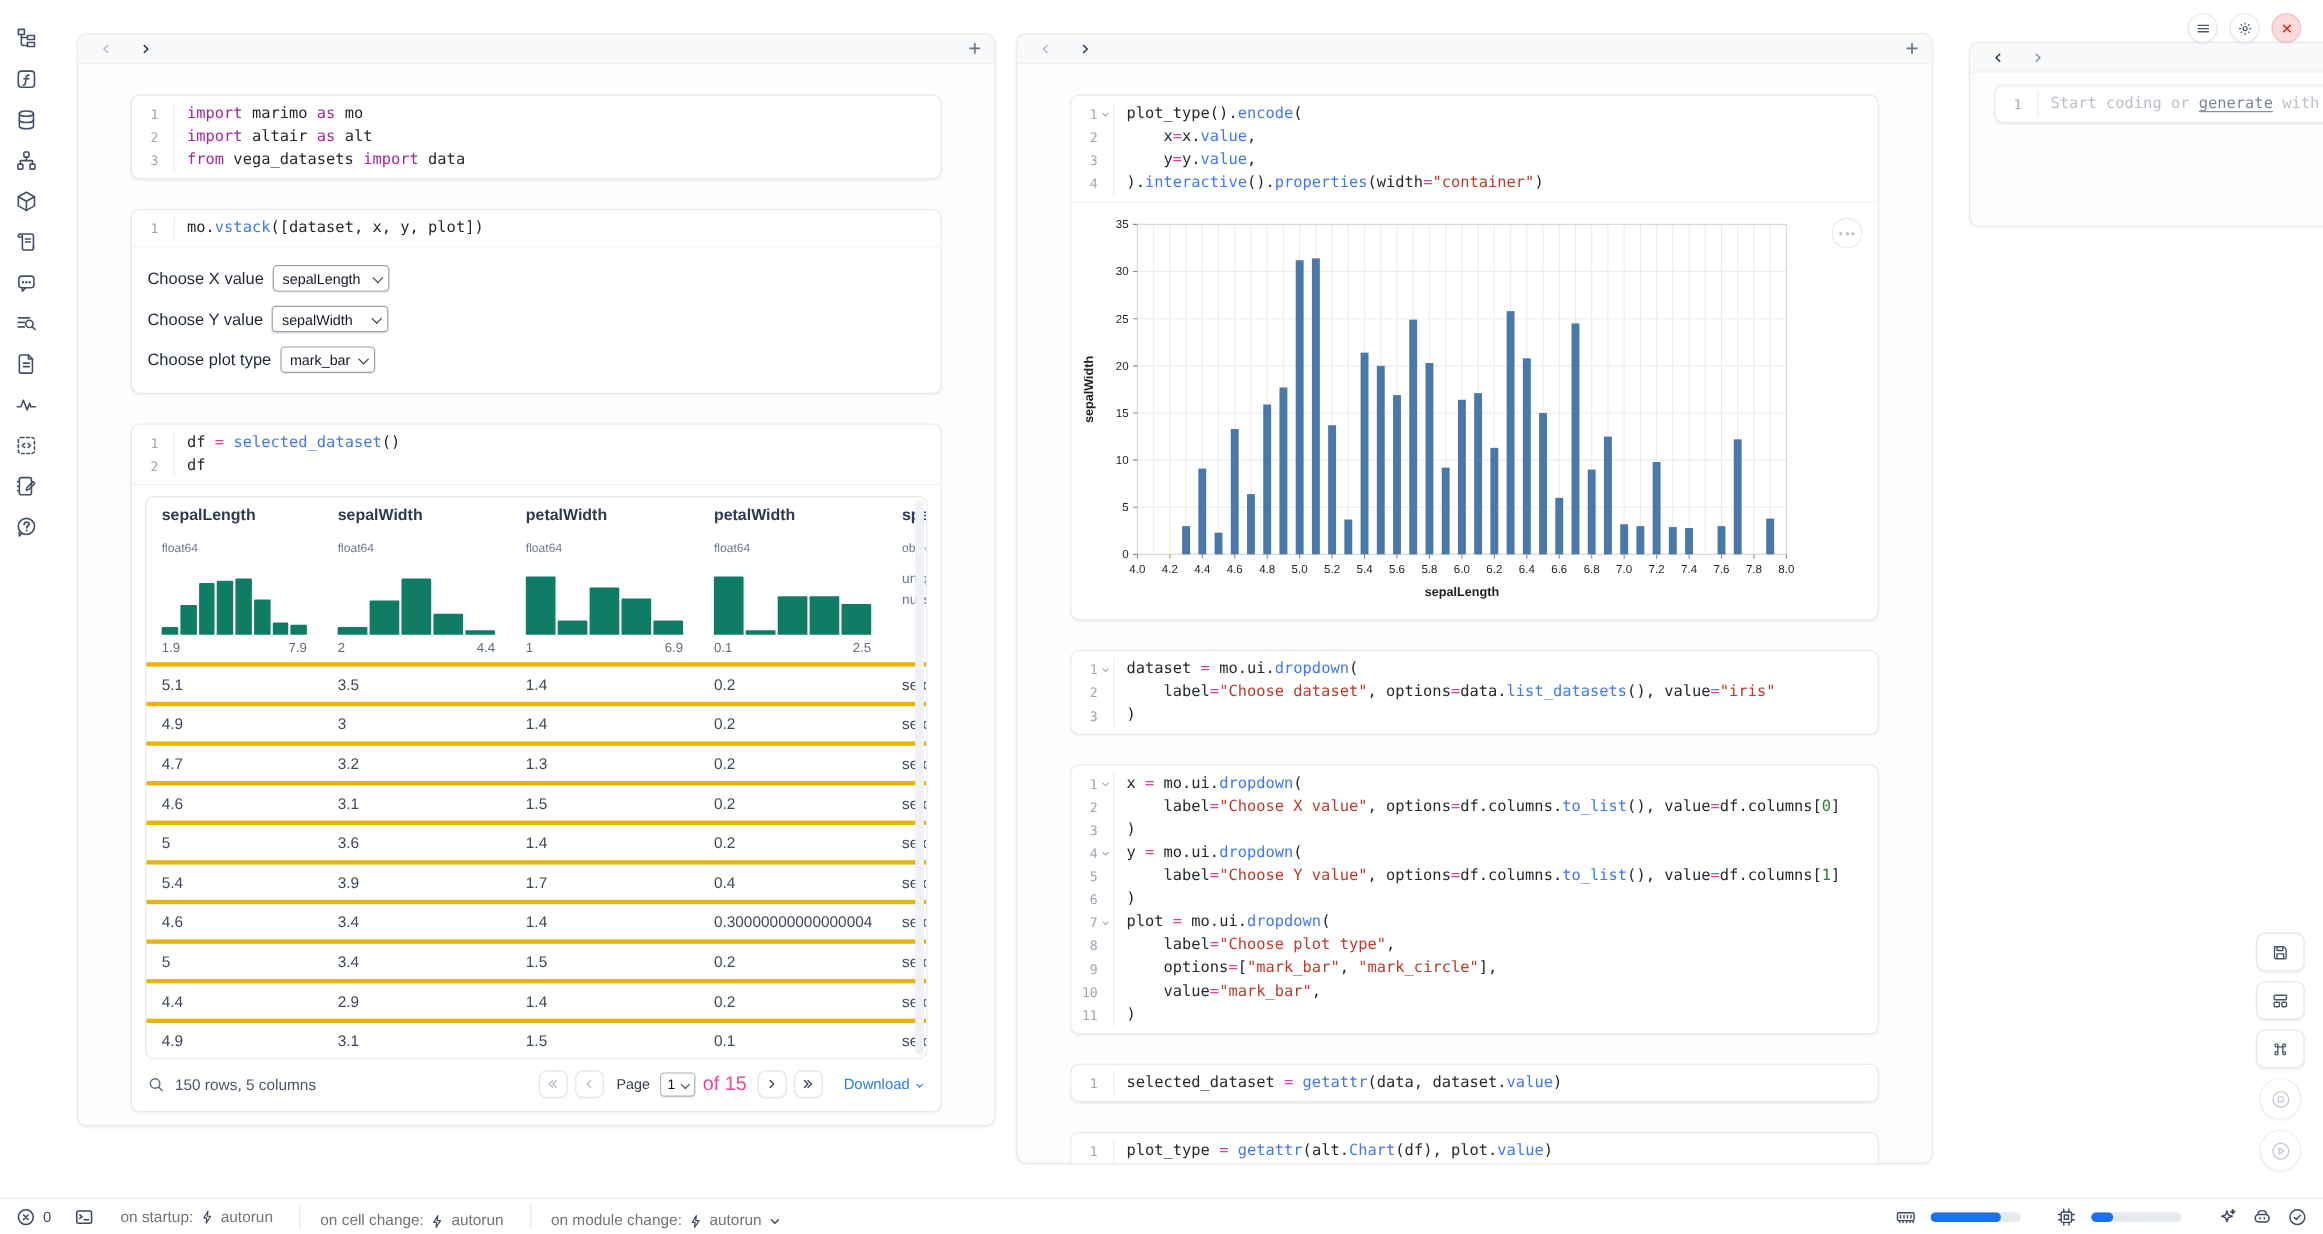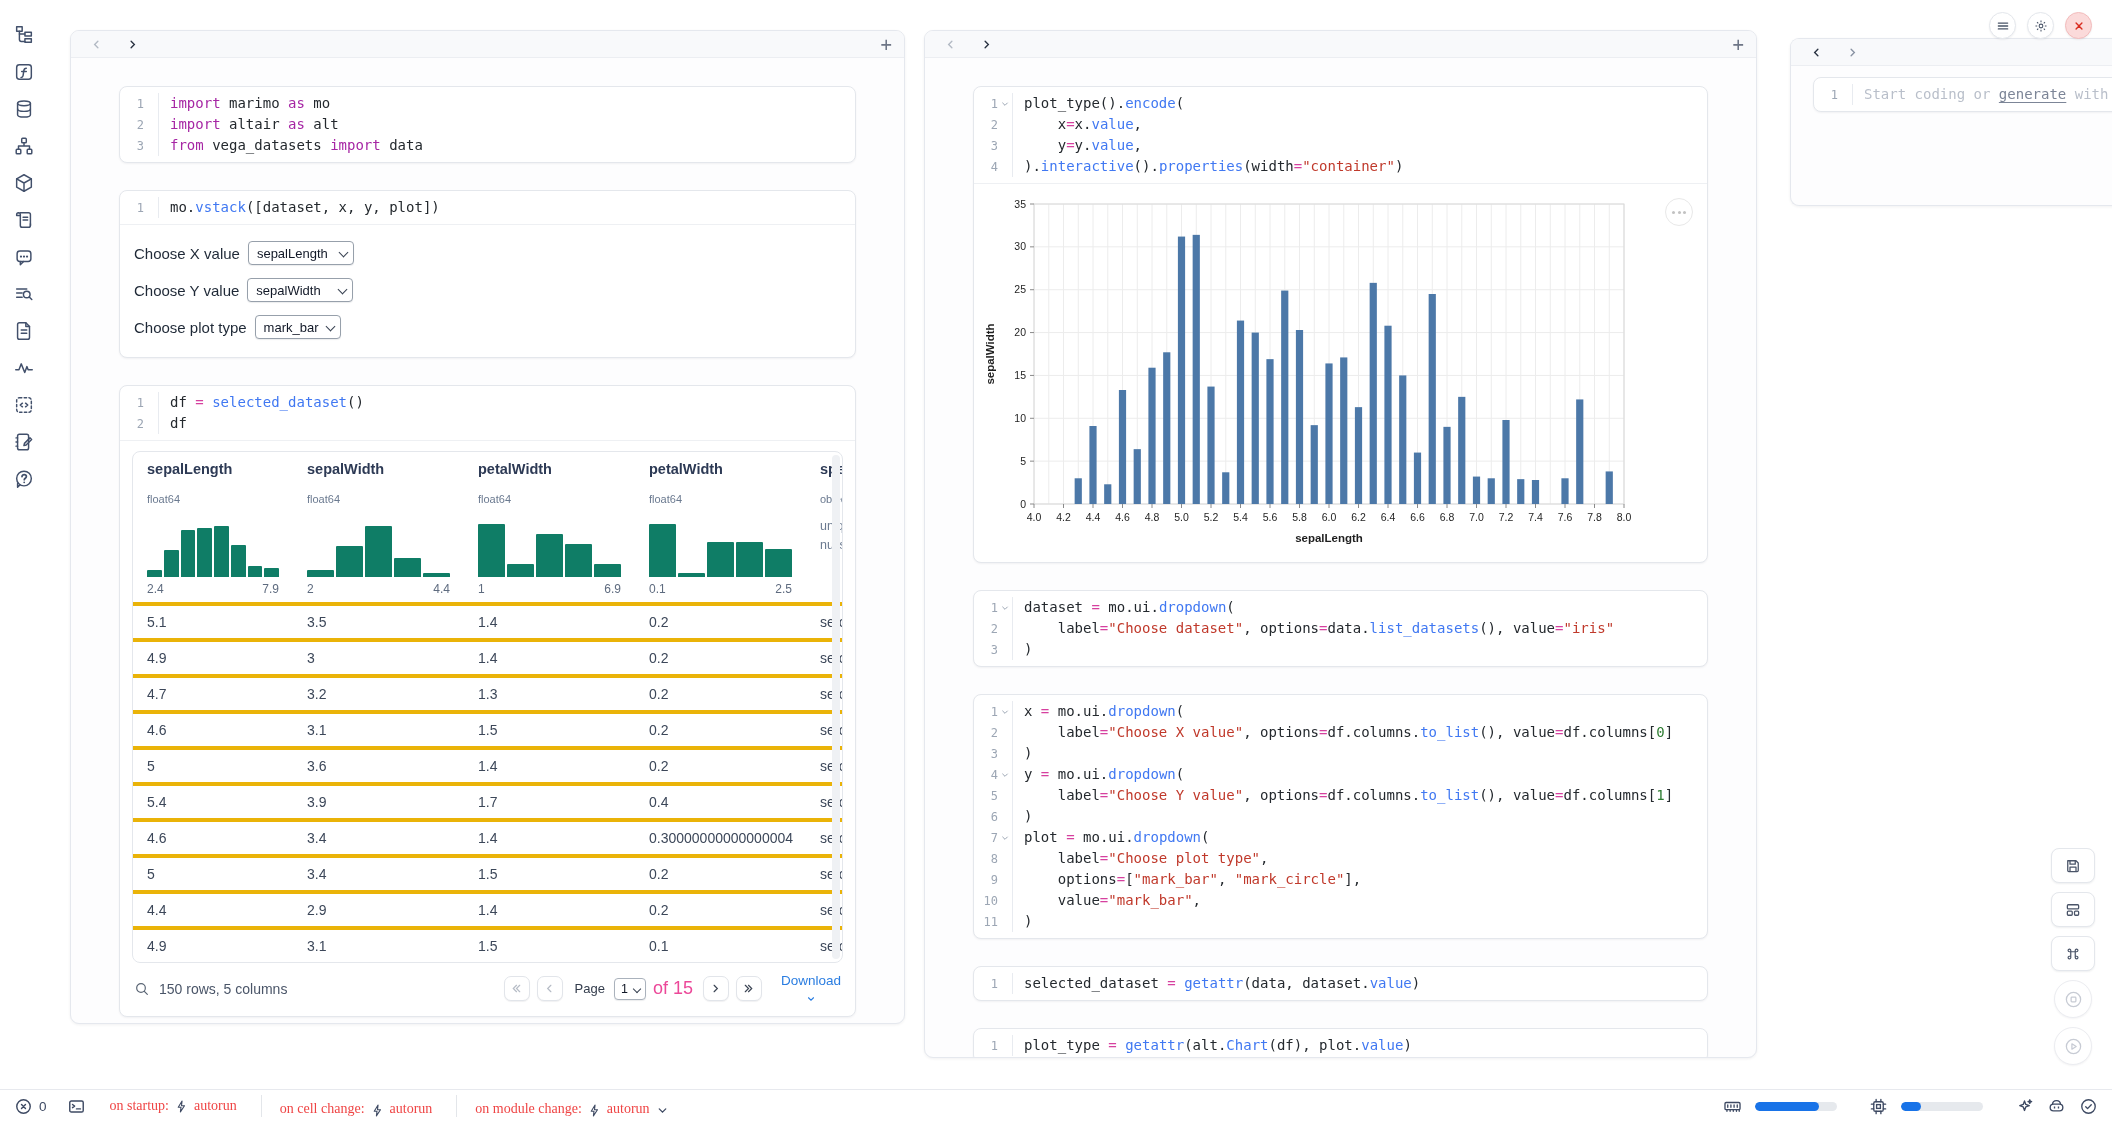--- a/index.html
+++ b/index.html
@@ -95,21 +95,21 @@
   .pg-btn { width:26px; height:25px; border:1px solid #e2e5ea; border-radius:7px; background:#fff;
     box-shadow:0 1px 1px rgba(16,24,40,.06); display:flex; align-items:center; justify-content:center;
     cursor:pointer; font-size:13px; }
   .pg-btn svg{ width:11px; height:11px; }
   .pg-muted { color:#b6bcc6; } .pg-dark { color:#3c4554; }
   .pg-label { font-size:13px; color:#333c4c; margin:0 2px 0 5px;}
   .pg-of { font-size:18px; color:#ec4899; margin-right:3px;}
   .sel.small select { height:22px; font-size:12.5px; padding:0 17px 0 6px; border-color:#aab2bc;}
   .sel.small::after{ top:8px; right:6px; width:5px; height:5px;}
   .download { display:flex; align-items:center; gap:4px; color:#2a7de1; font-size:13.5px; border:none;
-    background:none; cursor:pointer; margin-left:12px;flex-direction:column;}
+    background:none; cursor:pointer; margin-left:12px;}
   .download svg{ width:10px; height:10px; margin-top:2px;}
 
   
   .chart-out { position:relative; padding:8px 4px 2px; }
   .more-btn { position:absolute; top:14px; right:14px; width:28px; height:28px; border-radius:50%;
     background:#fff; border:1px solid #e8e8e8; display:flex; gap:2.5px; align-items:center;
     justify-content:center; cursor:pointer; }
   .more-btn i { width:3px; height:3px; border-radius:50%; background:#c2c2c2; }
 
   
@@ -126,21 +126,21 @@
   .rd-btn:first-of-type { margin-top:6px; }
 
   
   #status-bar { position:absolute; left:0; right:0; bottom:0; height:33px; background:#fff;
     border-top:1px solid #e7e9ee; display:flex; align-items:center; padding:0 14px; }
   .st-left { display:flex; align-items:center; gap:6px; }
   .st-ic { width:19px; height:19px; color:#3e4a63; }
   .st-ic svg{ width:19px; height:19px; display:block;}
   .st-count { font-size:13.5px; color:#3e4a63; margin-right:14px; }
   .seg { display:flex; align-items:center; gap:6px; background:none; border:none; cursor:pointer;
-    font-size:14px; color:#ef4444; padding:0 18px; height:22px; font-family:Liberation Serif, serif;}
+    font-size:14px; color:#737373; padding:0 18px; height:22px; font-family:Liberation Sans, sans-serif;}
   .seg + .seg { border-left:1px solid #e3e6ea;align-items:flex-end; }
   .seg svg { width:13px; height:13px; color:#3e4a63; }
   .st-right { margin-left:auto; display:flex; align-items:center; gap:13px; }
   .meter { width:82px; height:9px; background:#e6e9ed; border-radius:5px; overflow:hidden; }
   .meter > div { height:100%; background:#1873e8; border-radius:5px; }
   .st-gap { width:6px; }
 </style>
 </head>
 <body>
 
@@ -335,21 +335,21 @@
                   <div style="height: 12%; background: rgb(15, 125, 102);"></div>
                   <div style="height: 45%; background: rgb(15, 125, 102);"></div>
                   <div style="height: 78%; background: rgb(15, 125, 102);"></div>
                   <div style="height: 82%; background: rgb(15, 125, 102);"></div>
                   <div style="height: 85%; background: rgb(15, 125, 102);"></div>
                   <div style="height: 54%; background: rgb(15, 125, 102);"></div>
                   <div style="height: 18%; background: rgb(15, 125, 102);"></div>
                   <div style="height: 15%; background: rgb(15, 125, 102);"></div>
                 </div>
                 <div class="range">
-                  <span>2.4</span>
+                  <span>1.9</span>
                   <span>7.9</span>
                 </div>
               </div>
               <div class="th">
                 <div class="thname">sepalWidth</div>
                 <div class="thtype">float64</div>
                 <div class="hist">
                   <div style="height: 12%; background: rgb(15, 125, 102);"></div>
                   <div style="height: 52%; background: rgb(15, 125, 102);"></div>
                   <div style="height: 85%; background: rgb(15, 125, 102);"></div>

